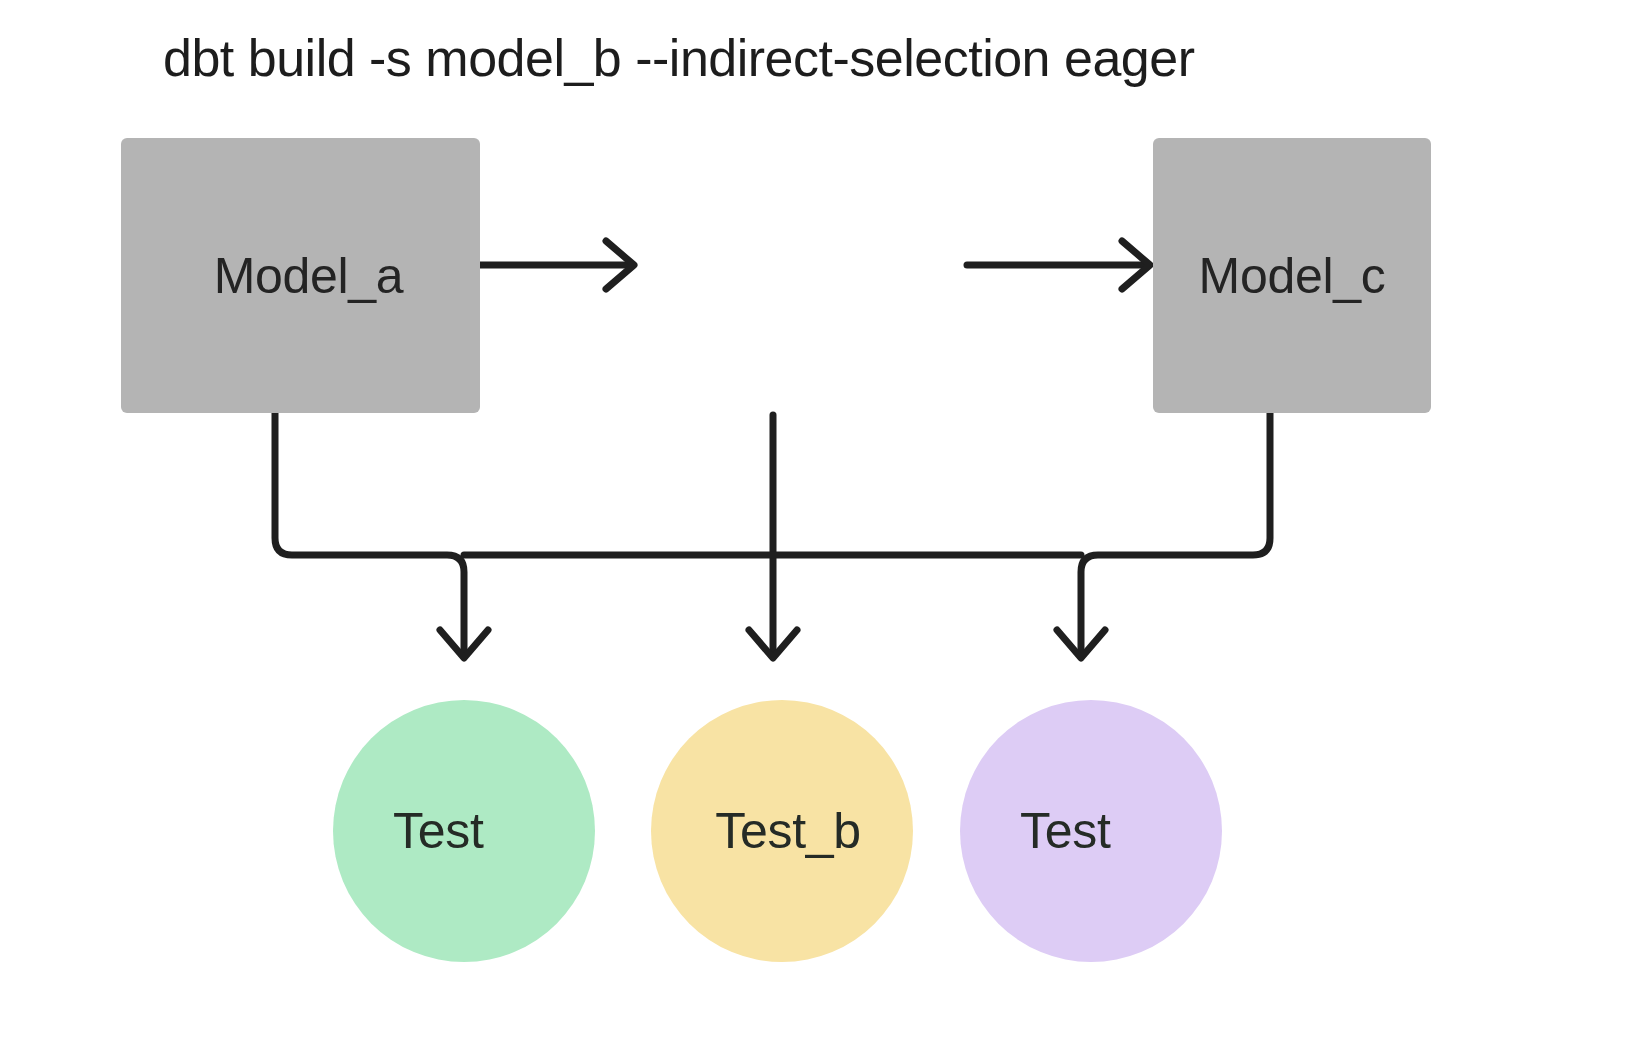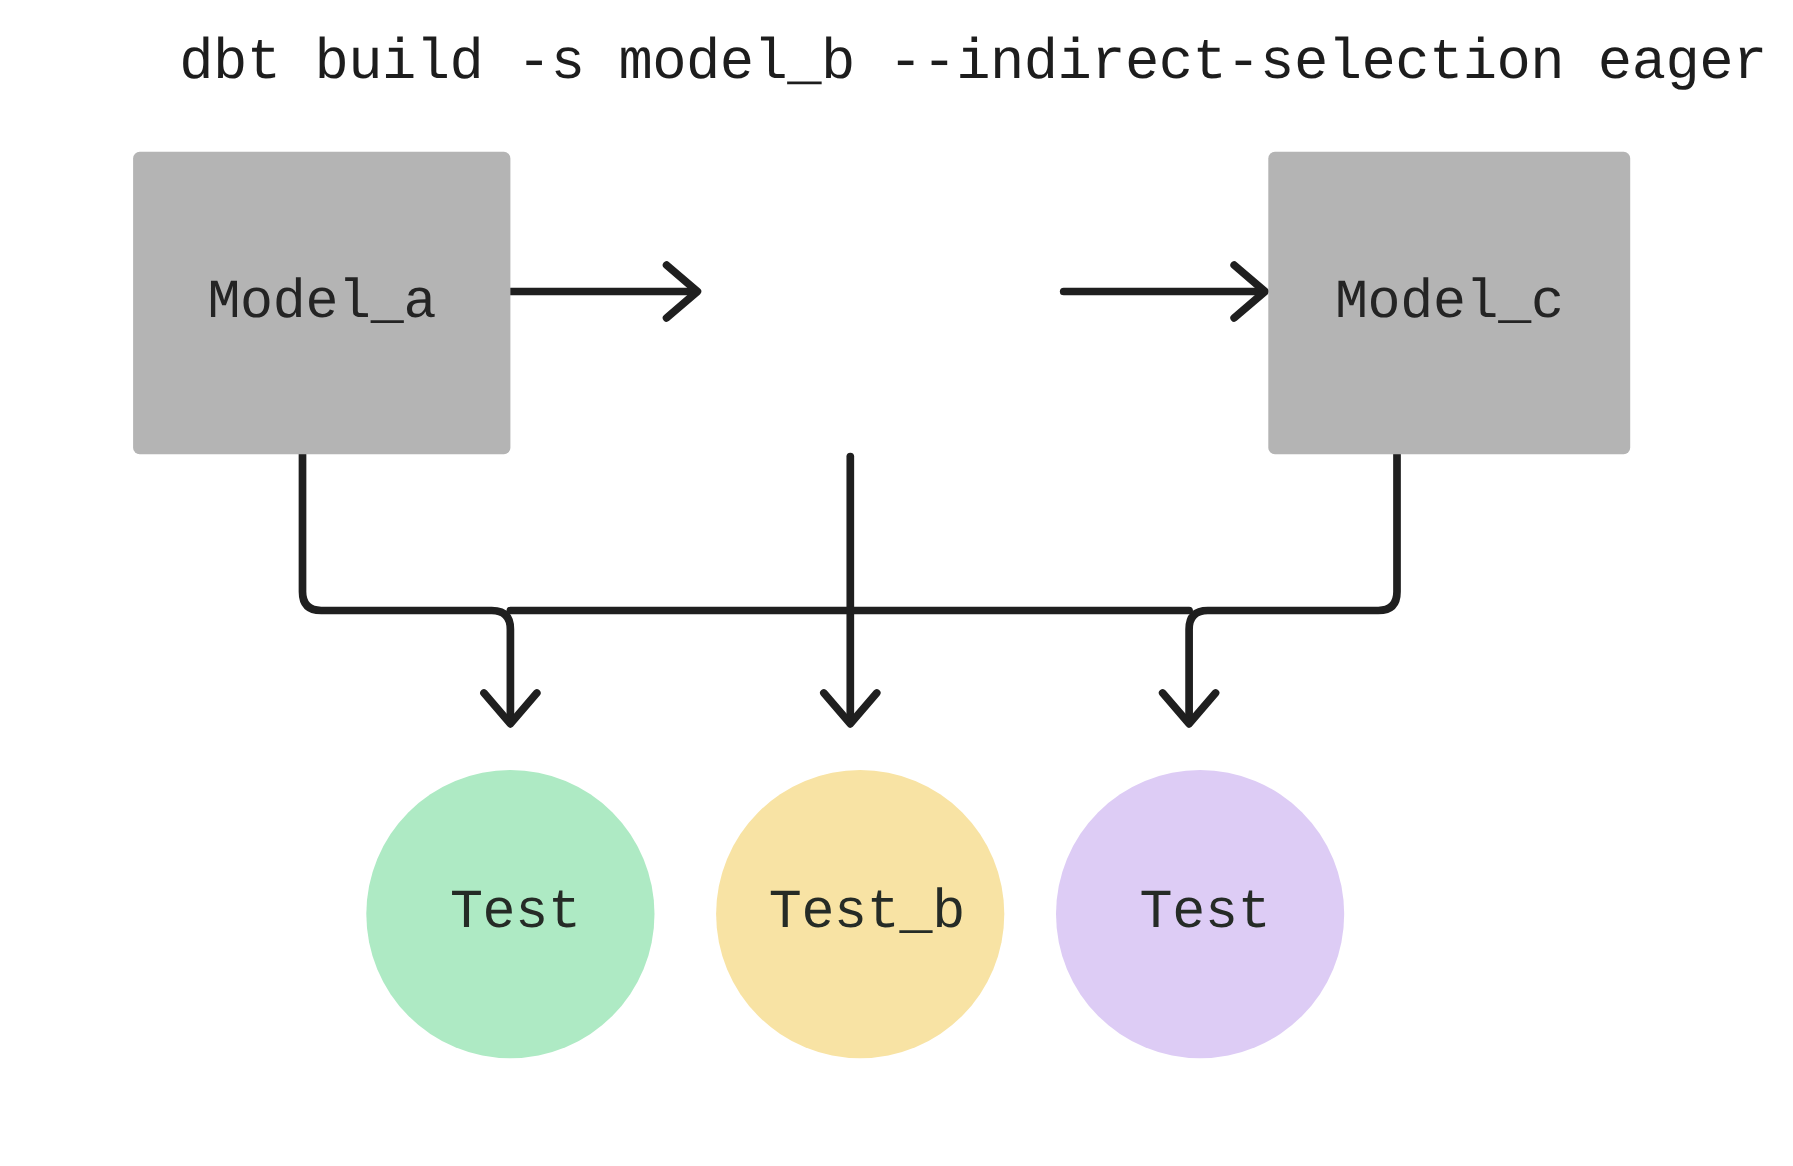--- a/index.html
+++ b/index.html
@@ -6,21 +6,21 @@
     margin: 0;
     padding: 0;
     background: #ffffff;
   }
   #canvas {
     position: relative;
     width: 1630px;
     height: 1060px;
     background: #ffffff;
     overflow: hidden;
-    font-family: Liberation Mono, monospace;
+    font-family: Liberation Sans, sans-serif;
   }
   #title {
     position: absolute;
     left: 163px;
     top: 27px;
     font-size: 52px;
     line-height: 62px;
     color: #1d1d1d;
     white-space: nowrap;
     letter-spacing: -0.5px;
@@ -43,21 +43,21 @@
     justify-content: center;
     font-size: 50px;
     letter-spacing: -0.3px;
     box-sizing: border-box;
   }
   .node-circle .line {
     display: block;
     line-height: 84px;
   }
   .circle-inner {
-    margin-left: 76px;
+    margin-left: 60px;
   }
   .circle-inner.single {
     margin-left: 58px;
   }
   #edges {
     position: absolute;
     left: 0;
     top: 0;
     width: 1630px;
     height: 1060px;
@@ -98,26 +98,26 @@
         <path d="M 1270 413 L 1270 538 Q 1270 555 1253 555 L 1098 555 Q 1081 555 1081 572 L 1081 652"></path>
         <path d="M 1057 630 L 1081 658 L 1105 630"></path>
       </g>
 
       <g>
         <path d="M 464 555 L 1081 555"></path>
       </g>
     </g>
   </svg>
 
-  <div class="node-box" style="left:121px; top:138px; width:343px; height:275px; background:#b4b4b4; color:#242424;">
+  <div class="node-box" style="left:121px; top:138px; width:343px; height:275px; background:#b4b4b4; color:#242424;padding-left:16px;">
     <span>Model_a</span>
   </div>
 
 
-  <div class="node-box" style="left:1153px; top:138px; width:329px; height:275px; background:#b4b4b4; color:#242424;text-align:center;">
+  <div class="node-box" style="left:1153px; top:138px; width:278px; height:275px; background:#b4b4b4; color:#242424;text-align:center;">
     <span>Model_c</span>
   </div>
 
   <div class="node-circle" style="left:333px; top:700px; width:262px; height:262px; background:#aeeac4; color:#252b26;">
     <span class="circle-inner">
       <span class="line">Test</span>
     </span>
   </div>
 
   <div class="node-circle" style="left:651px; top:700px; width:262px; height:262px; background:#f8e3a4; color:#252b26; align-items:center;">

